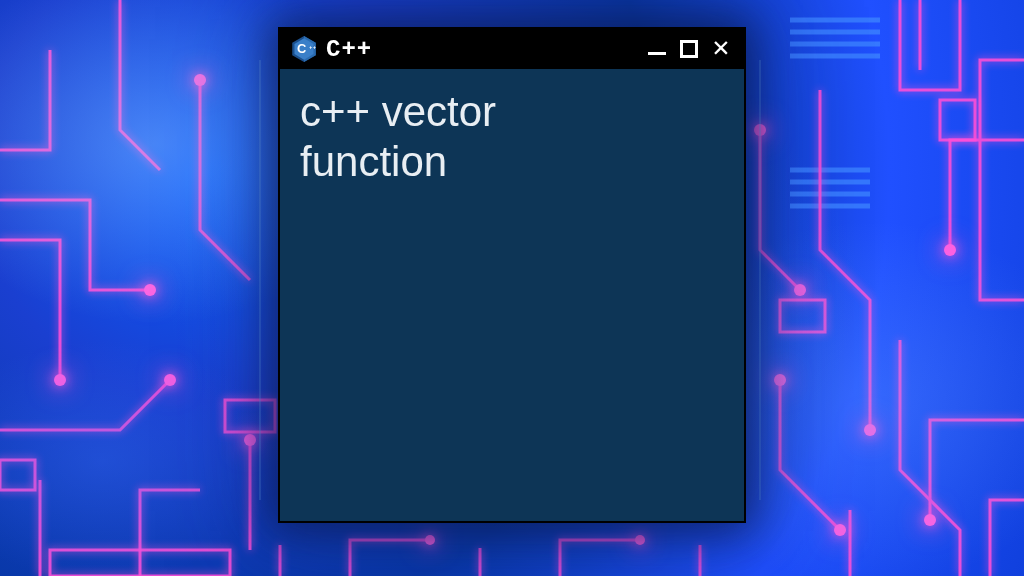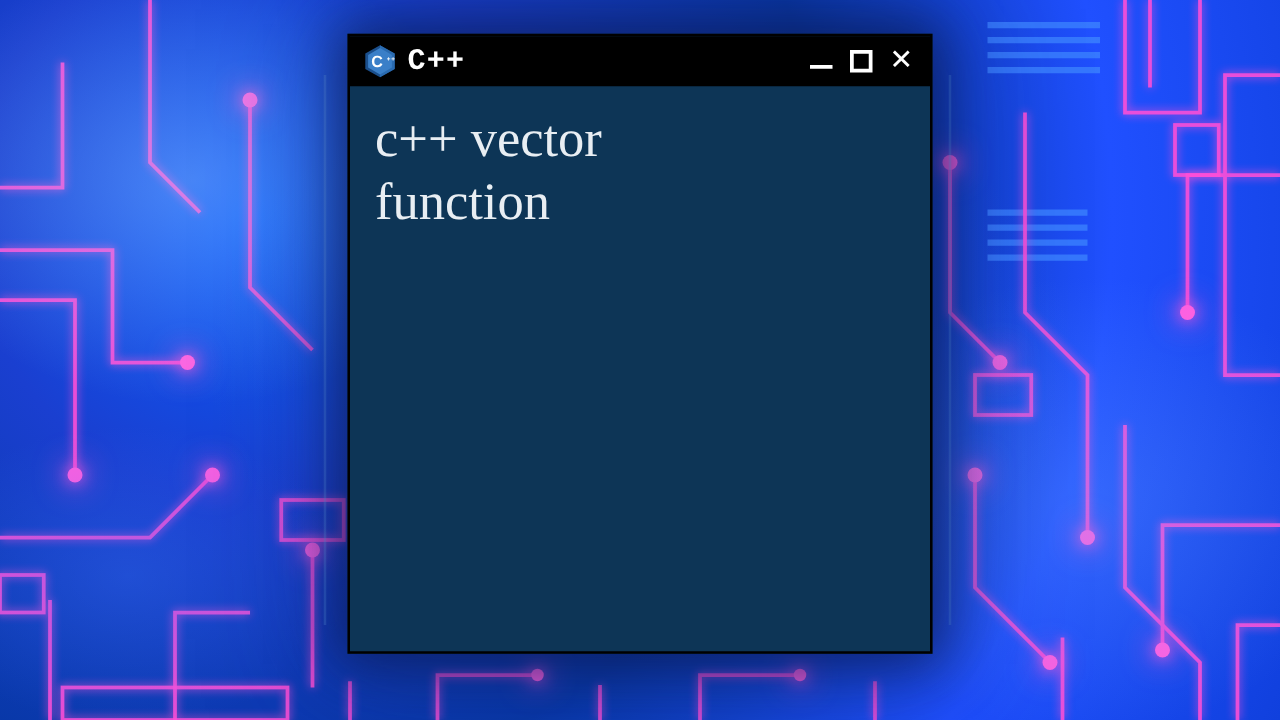--- a/index.html
+++ b/index.html
@@ -104,21 +104,21 @@
     }
     .ctrl-close {
       font-size: 28px;
       line-height: 18px;
       font-weight: bold;
     }
     
     .window-body {
       padding: 18px 20px;
       color: #e8eef3;
-      font-family: Liberation Serif, serif;
+      font-family: Liberation Sans, sans-serif;
       font-size: 42px;
       line-height: 1.2;
       white-space: pre-wrap;
     }
     
     
     .node-glow {
       filter: drop-shadow(0 0 6px #ff4fd8) drop-shadow(0 0 12px #ff4fd8);
     }
     .line-glow {

